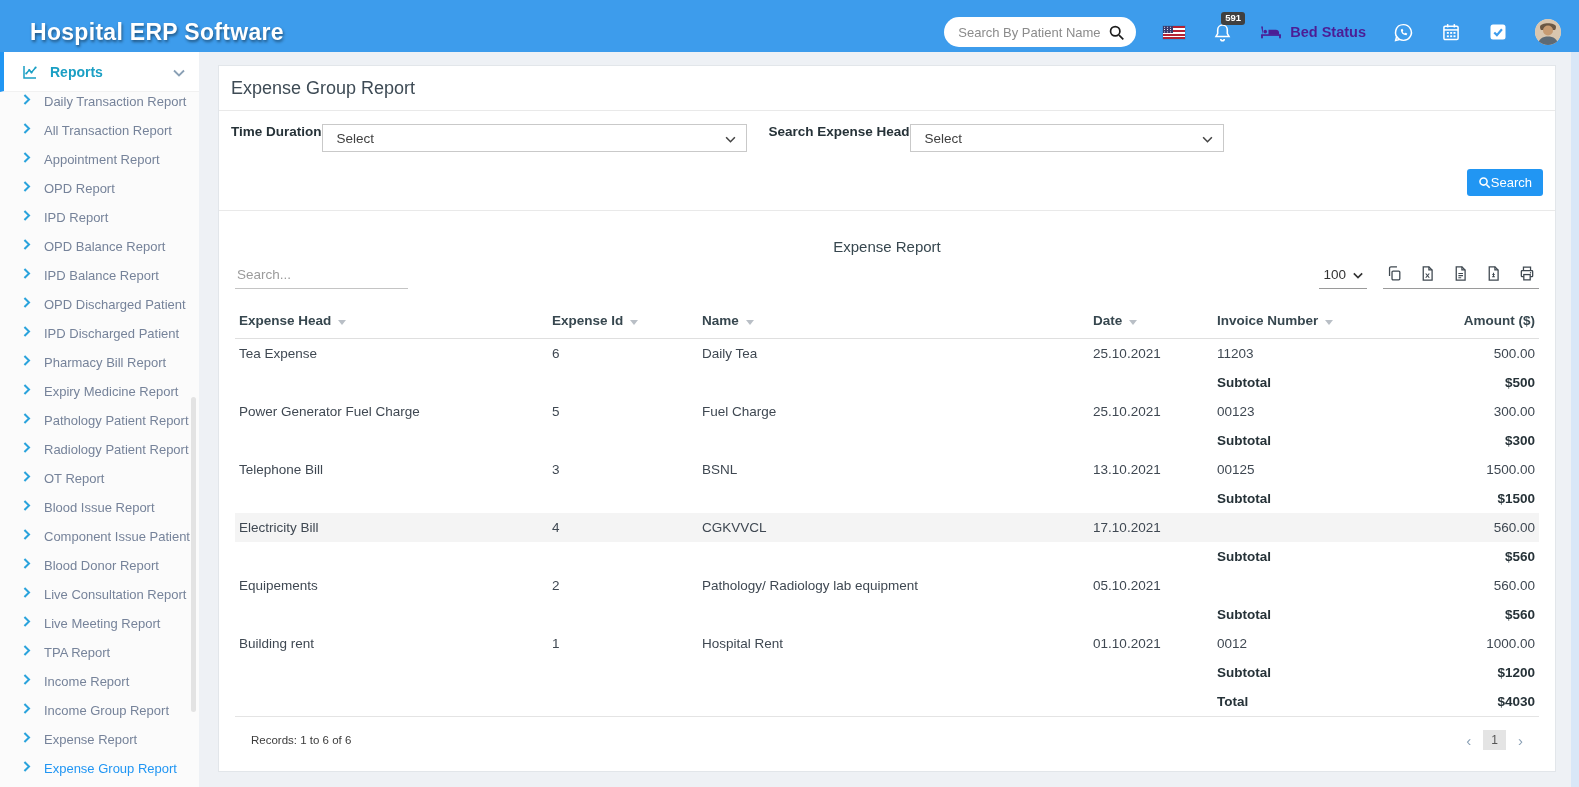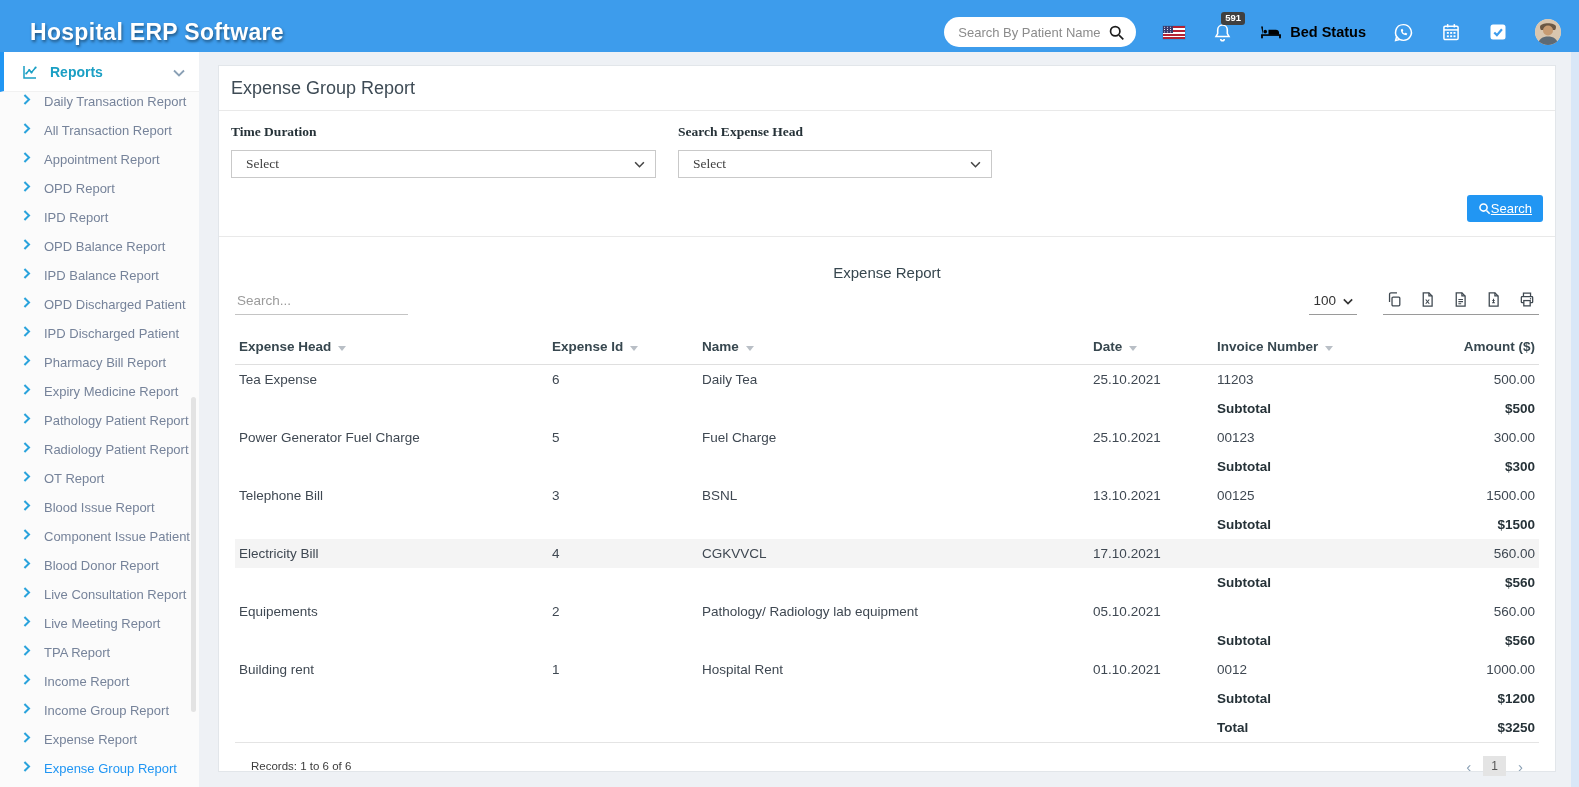--- a/index.html
+++ b/index.html
@@ -18,21 +18,21 @@
                        font-family:"Liberation Sans",sans-serif; }
   .search-pill input::placeholder { color:#8b8b8b; }
   .search-pill svg { color:#1d1d1d; }
   .flag { width:22px; height:13px; position:relative;
           background:repeating-linear-gradient(180deg,#b22234 0 1.9px,#fff 1.9px 3.8px); box-shadow:0 0 0 .5px rgba(0,0,0,.15);}
   .flag .canton { position:absolute; top:0; left:0; width:10px; height:7px; background:#3c3b6e;
           background-image:radial-gradient(#fff 14%, transparent 17%); background-size:3px 2.4px; }
   .icon-btn { position:relative; display:flex; align-items:center; color:#fff; cursor:pointer; }
   .badge { position:absolute; top:-10px; left:9px; background:#404040; color:#fff; font-size:9.5px;
            font-weight:bold; padding:1.5px 4px; border-radius:3px; line-height:1.1; }
-  .bed-status { display:flex; align-items:center; gap:8px; color:#000000; font-size:14.5px; font-weight:bold; cursor:pointer; }
+  .bed-status { display:flex; align-items:center; gap:8px; color:#4c1d95; font-size:14.5px; font-weight:bold; cursor:pointer; }
   .avatar { width:26px; height:26px; border-radius:50%; overflow:hidden; cursor:pointer; background:#e8dccb; }
 
   
   .sidebar { position:absolute; top:52px; left:0; width:199px; bottom:0; background:#fbfbfb; z-index:4; }
   .sb-header { height:40px; background:#fff; border-left:4px solid #2196f3; border-bottom:1px solid #f1f1f1;
                display:flex; align-items:center; gap:11px; padding:0 14px 0 17px; color:#1a9fc4;
                font-size:14px; font-weight:bold; cursor:pointer; }
   .sb-header .spacer { flex:1; }
   .sb-header .chev { color:#8aa0b5; }
   .sb-list { padding-top:2px; }
@@ -43,40 +43,40 @@
   .sb-thumb { position:absolute; right:3px; top:345px; width:5px; height:315px; background:#e3e3e3; border-radius:3px; }
 
   
   .main { position:absolute; top:52px; left:199px; right:0; bottom:0; background:#eef1f5; }
   .vscroll { position:absolute; top:52px; right:0; bottom:0; width:8px; background:#d9e7f7; z-index:6; }
   .card { position:absolute; left:19px; top:13px; width:1338px; height:707px; background:#fff;
           border:1px solid #e2e6ea; }
   .card-header { padding:12px 12px 11px; border-bottom:1px solid #e9e9e9; font-size:18px; color:#3e4b55; }
 
   .filters { display:flex; gap:22px; padding:13px 12px 0; }
-  .filter-col { display:flex; flex-direction:column;font-family:Liberation Serif, serif; }
+  .filter-col { display:flex; flex-direction:row; }
   .filter-label { font-size:13.5px; font-weight:bold; color:#263238; margin-bottom:10px; }
   .select-box { height:28px; border:1px solid #c9c9c9; background:#fff; display:flex; align-items:center;
                 justify-content:space-between; padding:0 10px 0 14px; font-size:13.5px; color:#404040; cursor:pointer; }
   .select-box .chev { color:#444; }
   .w1 { width:425px; } .w2 { width:314px; }
 
   .search-row { display:flex; justify-content:flex-end; padding:17px 12px 14px; border-bottom:1px solid #e9e9e9; }
   .btn-search { background:#2196f3; color:#fff; border:none; border-radius:3px; height:27px;
                 display:inline-flex; align-items:center; gap:0; padding:0 11px; font-size:13px;
-                font-family:"Liberation Sans",sans-serif; cursor:pointer;text-decoration:underline; }
+                font-family:"Liberation Sans",sans-serif; cursor:pointer; }
 
   .report-section { padding:27px 16px 0; }
   .report-title { text-align:center; font-size:15px; color:#37474f; }
   .toolbar { display:flex; justify-content:space-between; align-items:flex-end; margin-top:8px; }
   .table-search input { border:none; border-bottom:1px solid #c4c4c4; width:173px; font-size:13.5px;
                         padding:4px 2px 6px; color:#444; outline:none; background:transparent;
                         font-family:"Liberation Sans",sans-serif; }
   .table-search input::placeholder { color:#9b9b9b; }
-  .toolbar-right { display:flex; align-items:flex-end; gap:26px;justify-content:center; }
+  .toolbar-right { display:flex; align-items:flex-end; gap:16px;justify-content:center; }
   .page-size { display:flex; align-items:center; gap:7px; border-bottom:1px solid #9a9a9a;
                padding:3px 4px 6px; font-size:13.5px; color:#333; cursor:pointer; }
   .page-size .chev { color:#333; }
   .export-icons { display:flex; gap:16px; border-bottom:1px solid #9a9a9a; padding:0 3px 6px; }
   .export-icons span { color:#3f4850; cursor:pointer; display:flex; }
 
   table.report-table { width:100%; border-collapse:collapse; margin-top:15px; border-bottom:1px solid #e4e4e4; }
   .report-table th { font-size:13.5px; font-weight:bold; color:#37474f; text-align:left;
                      padding:9px 4px 10px; border-bottom:1px solid #dfdfdf; cursor:pointer; }
   .report-table th.col-amount { text-align:right; }
@@ -571,21 +571,21 @@
     <td class="amount bold">$1200</td>
   </tr>
 </tbody>
         <tfoot>
           <tr>
             <td></td>
               <td></td>
             <td></td>
               <td></td>
             <td class="bold">Total</td>
-            <td class="amount bold">$3250</td>
+            <td class="amount bold">$4030</td>
           </tr>
         </tfoot>
       </table>
 
       <div class="table-footer">
         <div class="records">Records: 1 to 6 of 6</div>
         <div class="pagination">
           <span class="pg-arrow">‹</span>
           <span class="pg-num">1</span>
           <span class="pg-arrow">›</span>

